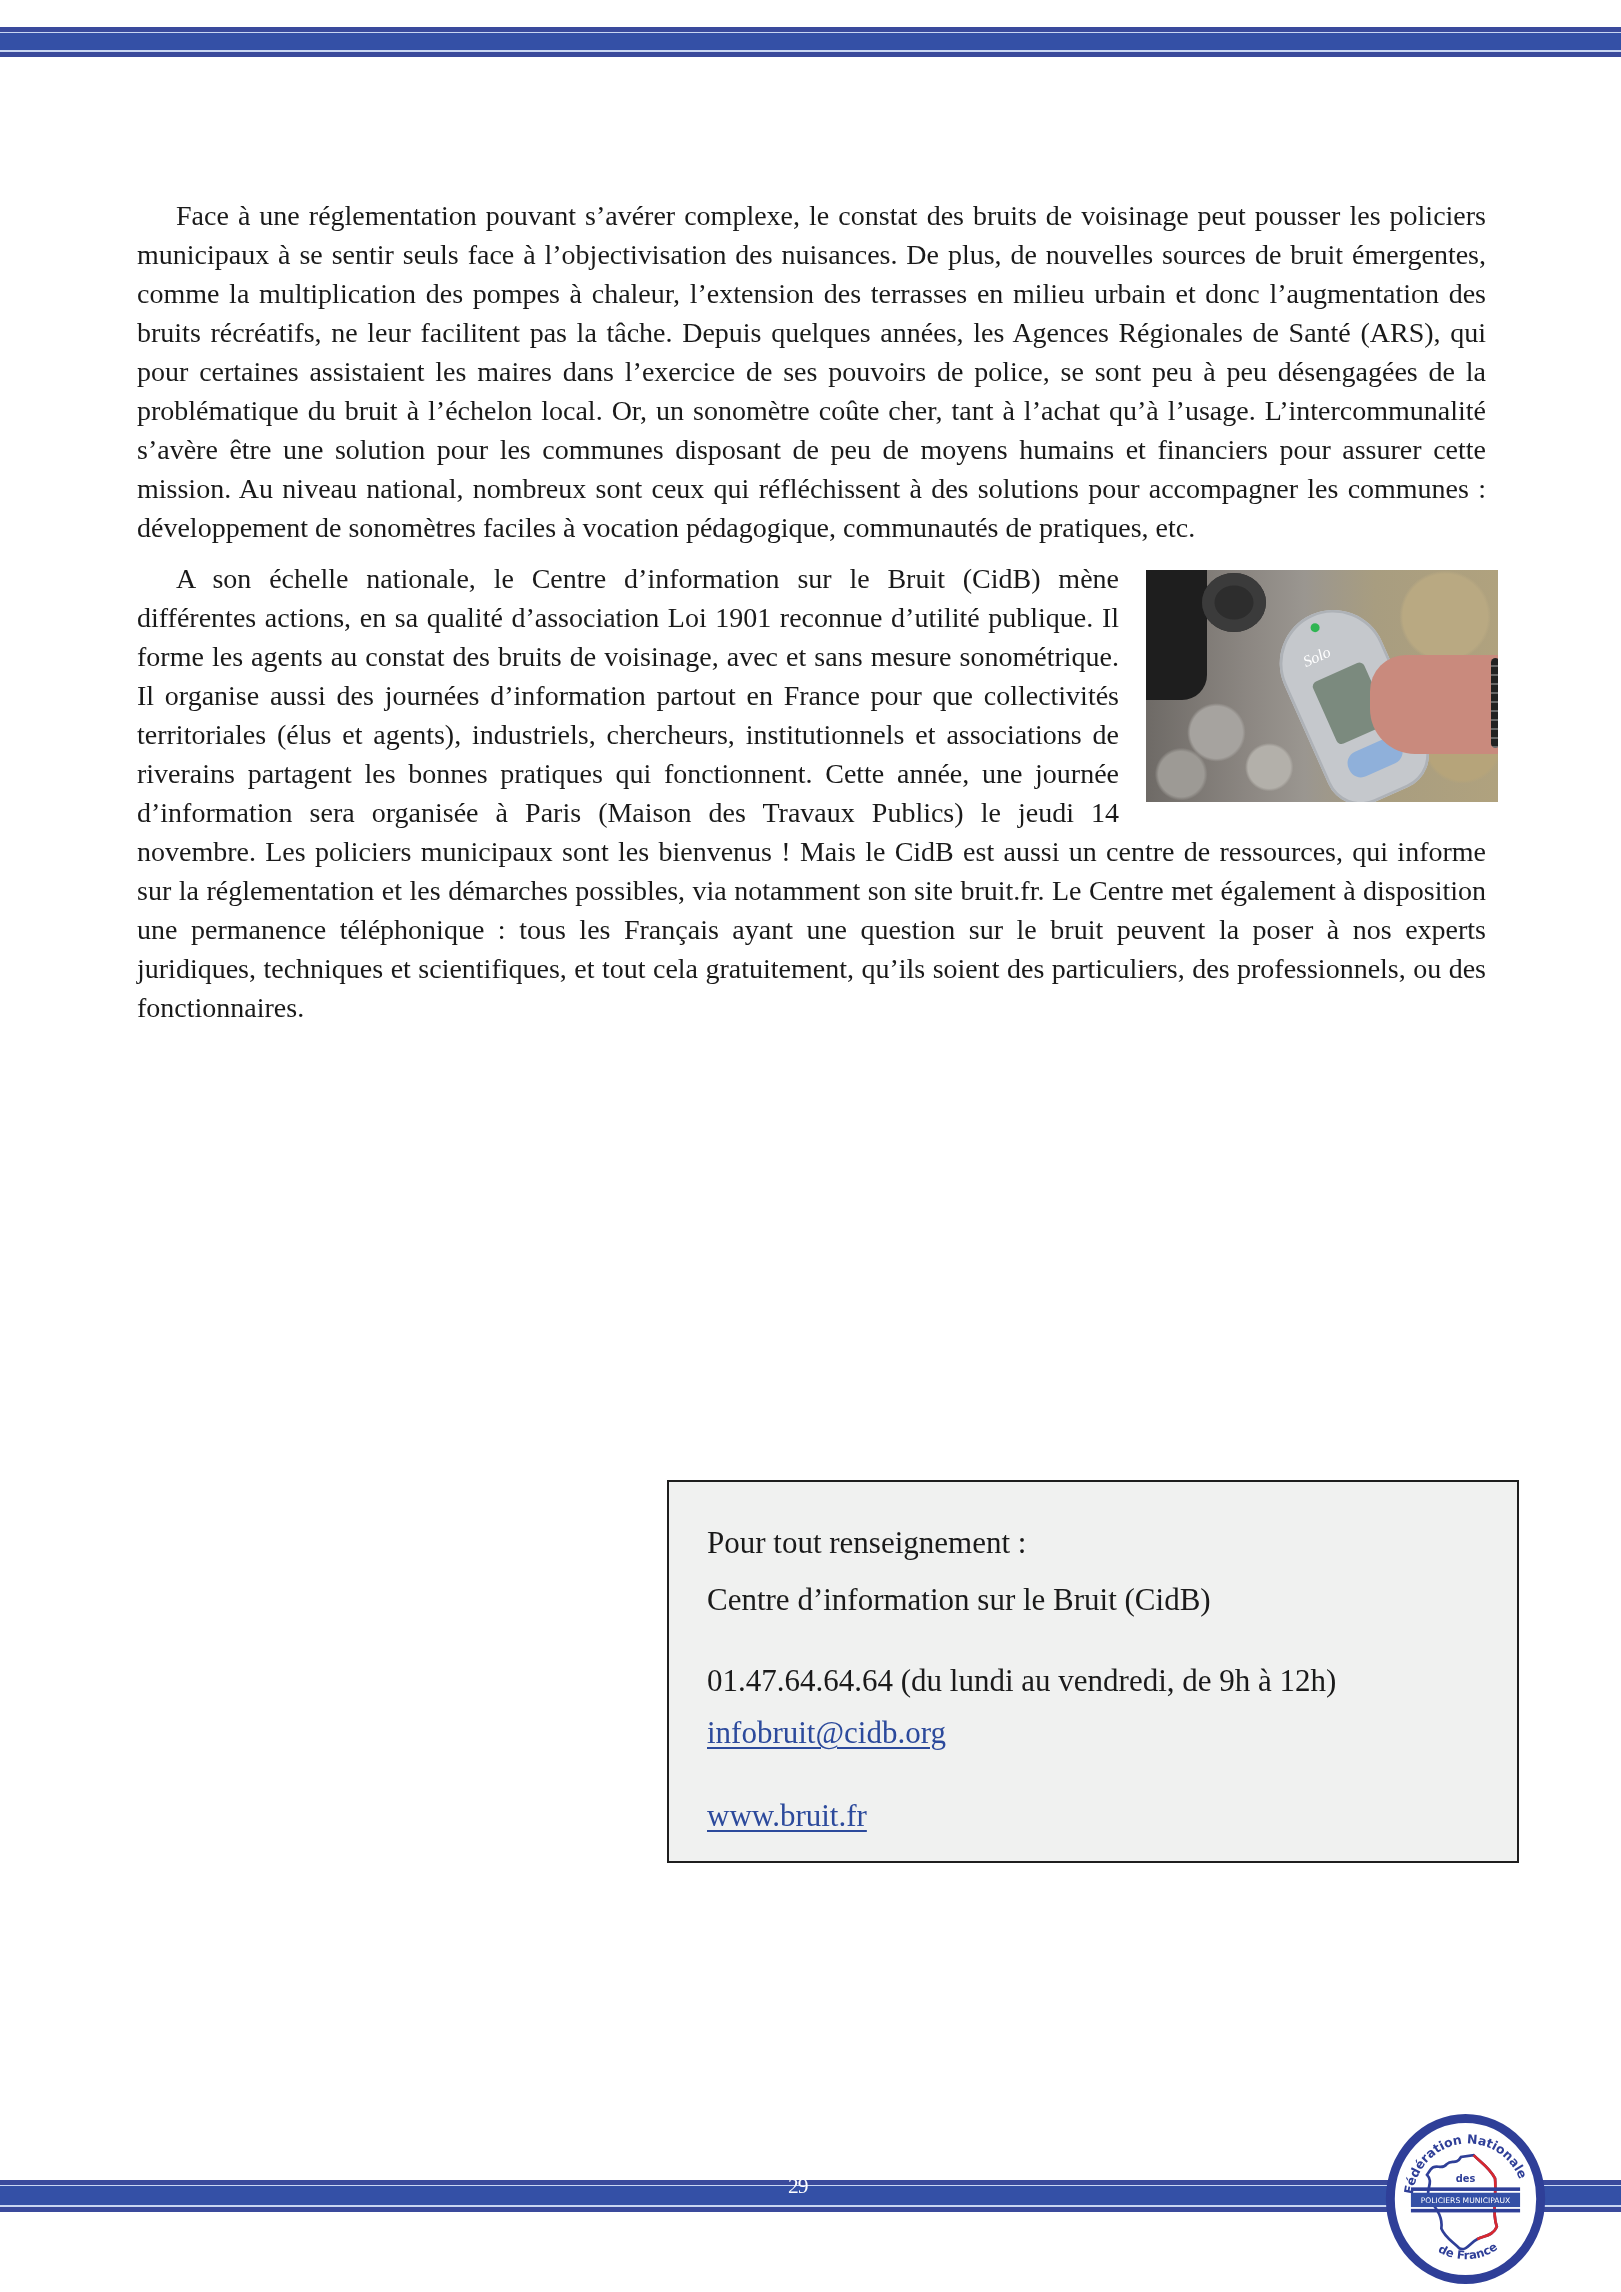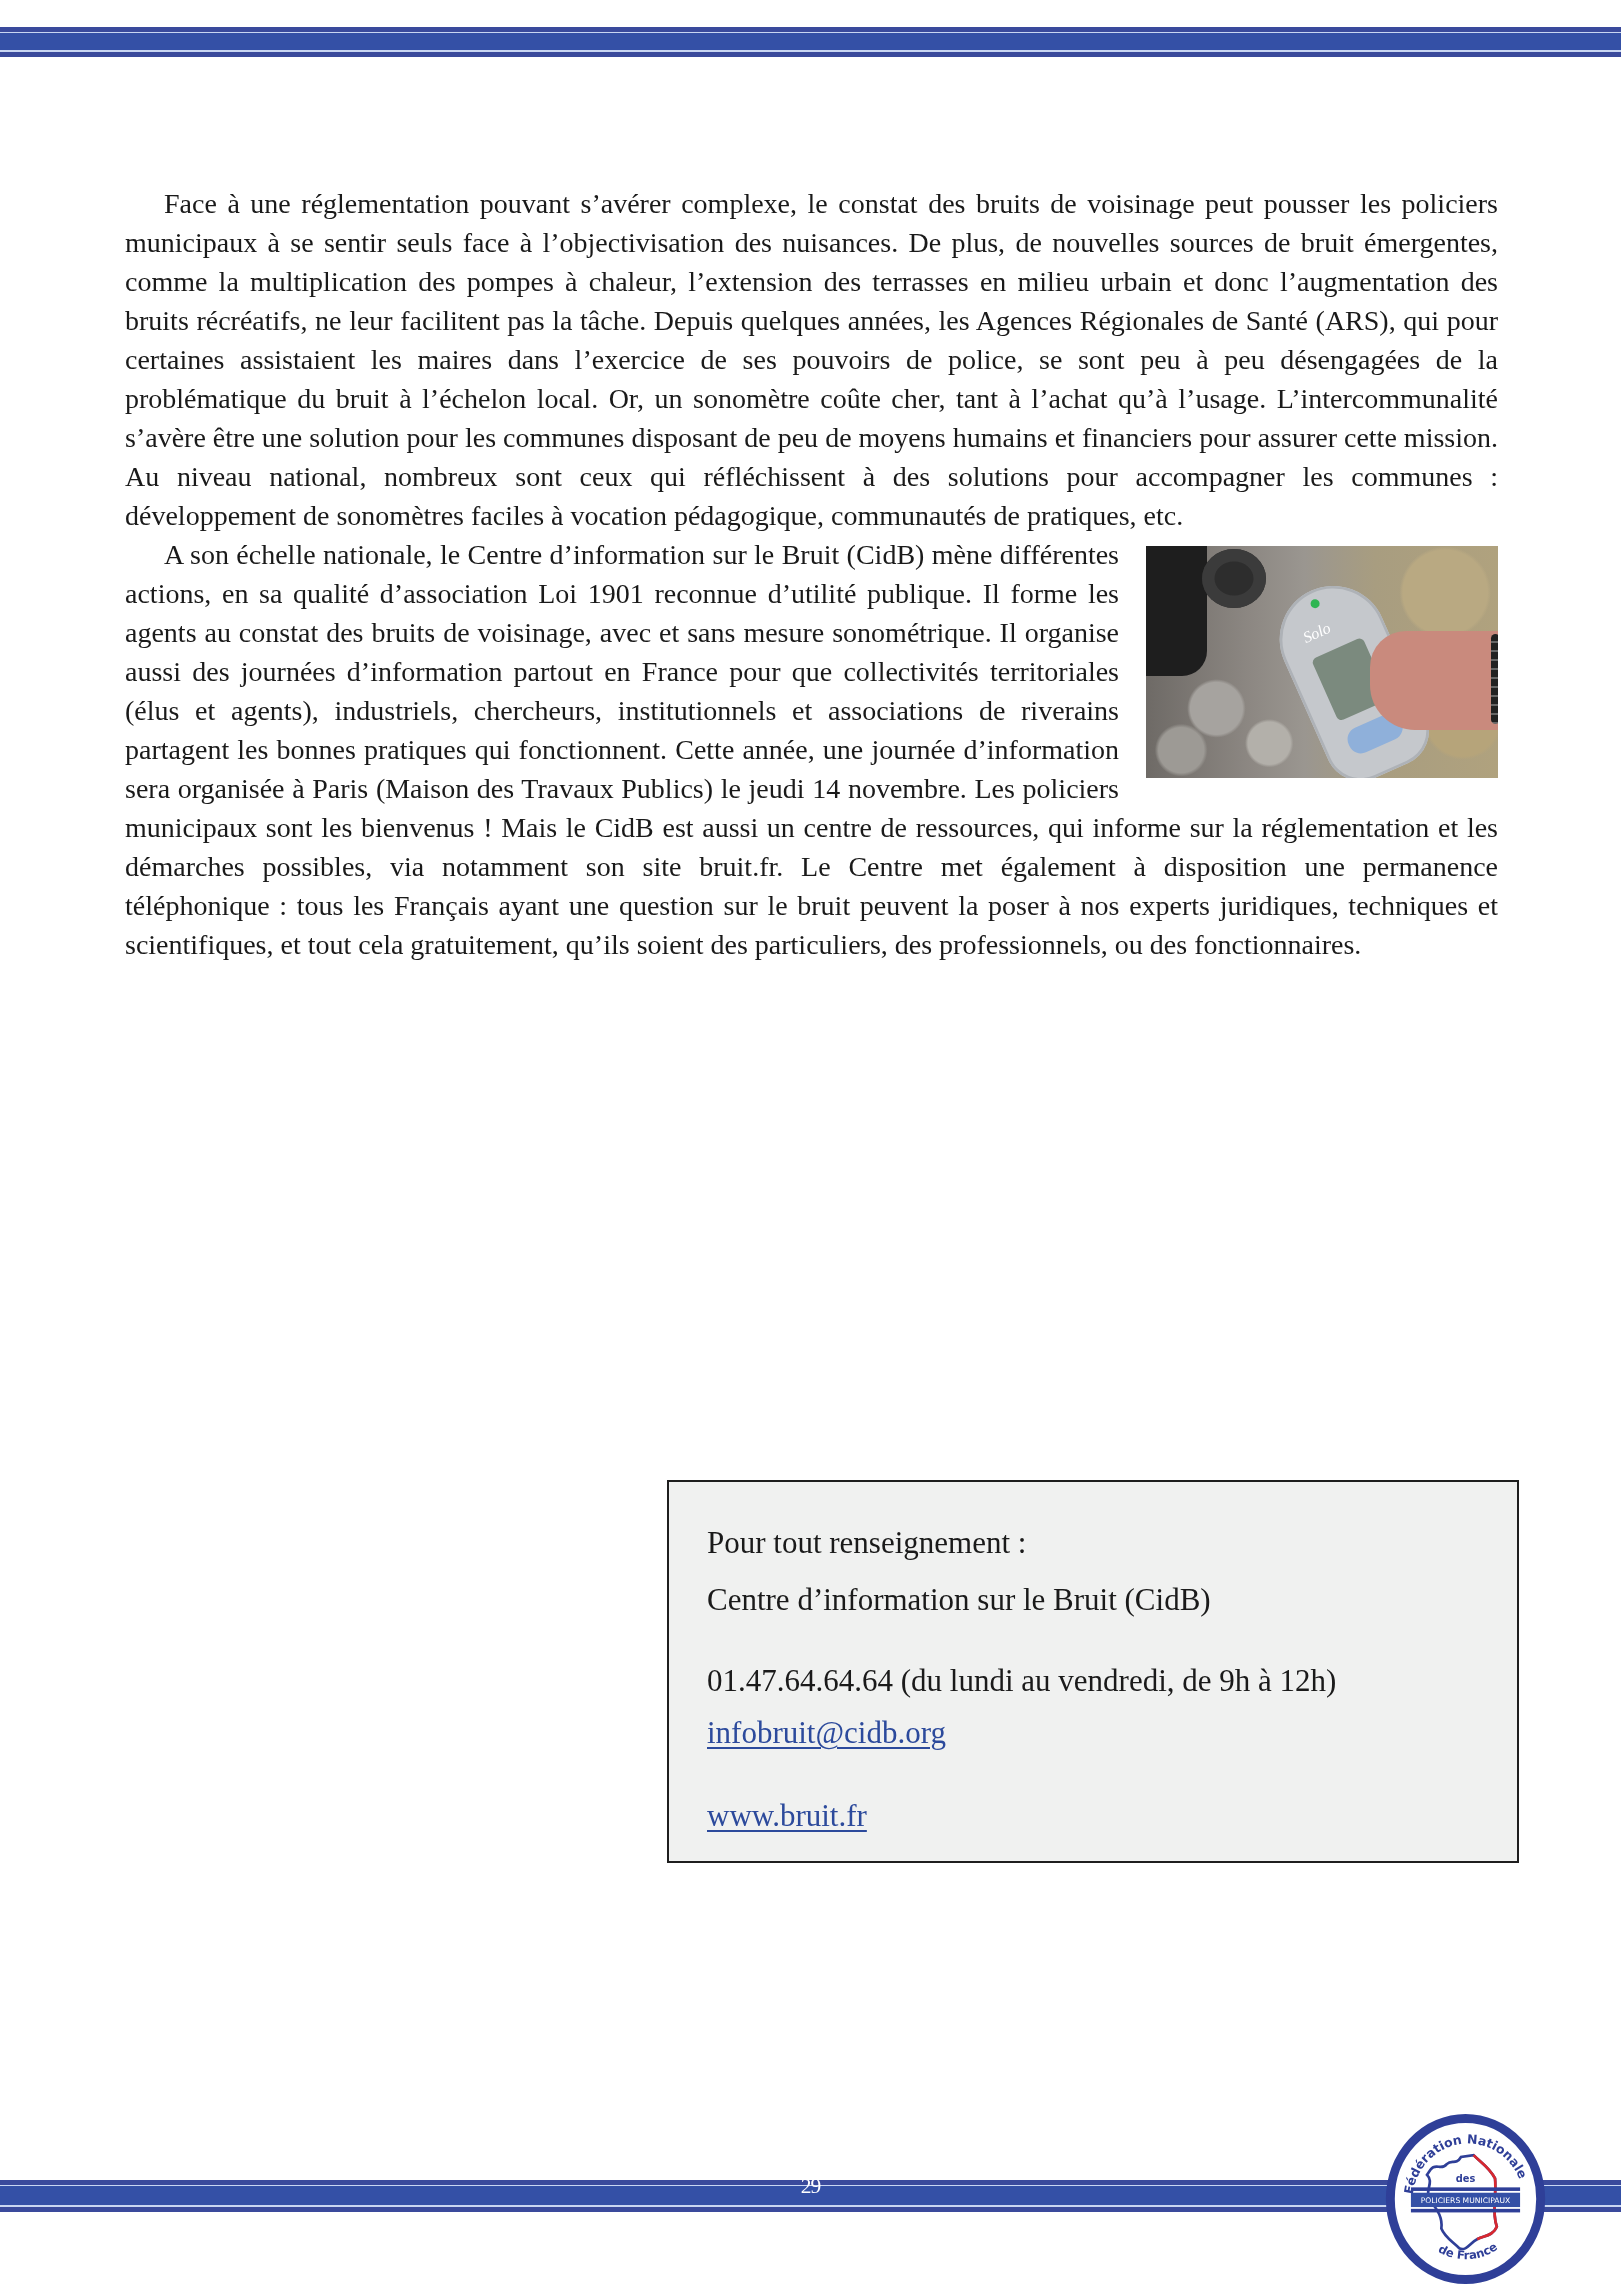--- a/index.html
+++ b/index.html
@@ -34,40 +34,39 @@
     .band-top .s-dark2 { top: 25px; height: 5.4px; }
     .band-bottom .s-main { height: 19px; }
     .band-bottom .s-light2 { top: 25px; }
     .band-bottom .s-dark2 { top: 27px; height: 5.4px; }
 
     .page-number {
       position: absolute;
       left: 788px;
       top: 2175px;
       width: 45px;
-      text-align: center;
       color: #ffffff;
       font-size: 21.5px;
       line-height: 23px;
       letter-spacing: -0.9px;
     }
 
     
     .content {
       position: absolute;
       left: 125px;
       top: 184px;
       width: 1373px;
       font-size: 28px;
       line-height: 39px;
       text-align: justify;
       hyphens: none;
     }
     .content p {
-      margin: 0;
+      margin: 12px;
       text-indent: 39px;
     }
     .photo {
       float: right;
       width: 352px;
       height: 232px;
       margin: 10.7px 0 7.2px 27px;
       position: relative;
       overflow: hidden;
       background: linear-gradient(90deg, #6e6a66 0%, #8d8883 30%, #9a9690 45%, #a89d80 65%, #b0a27e 100%);

